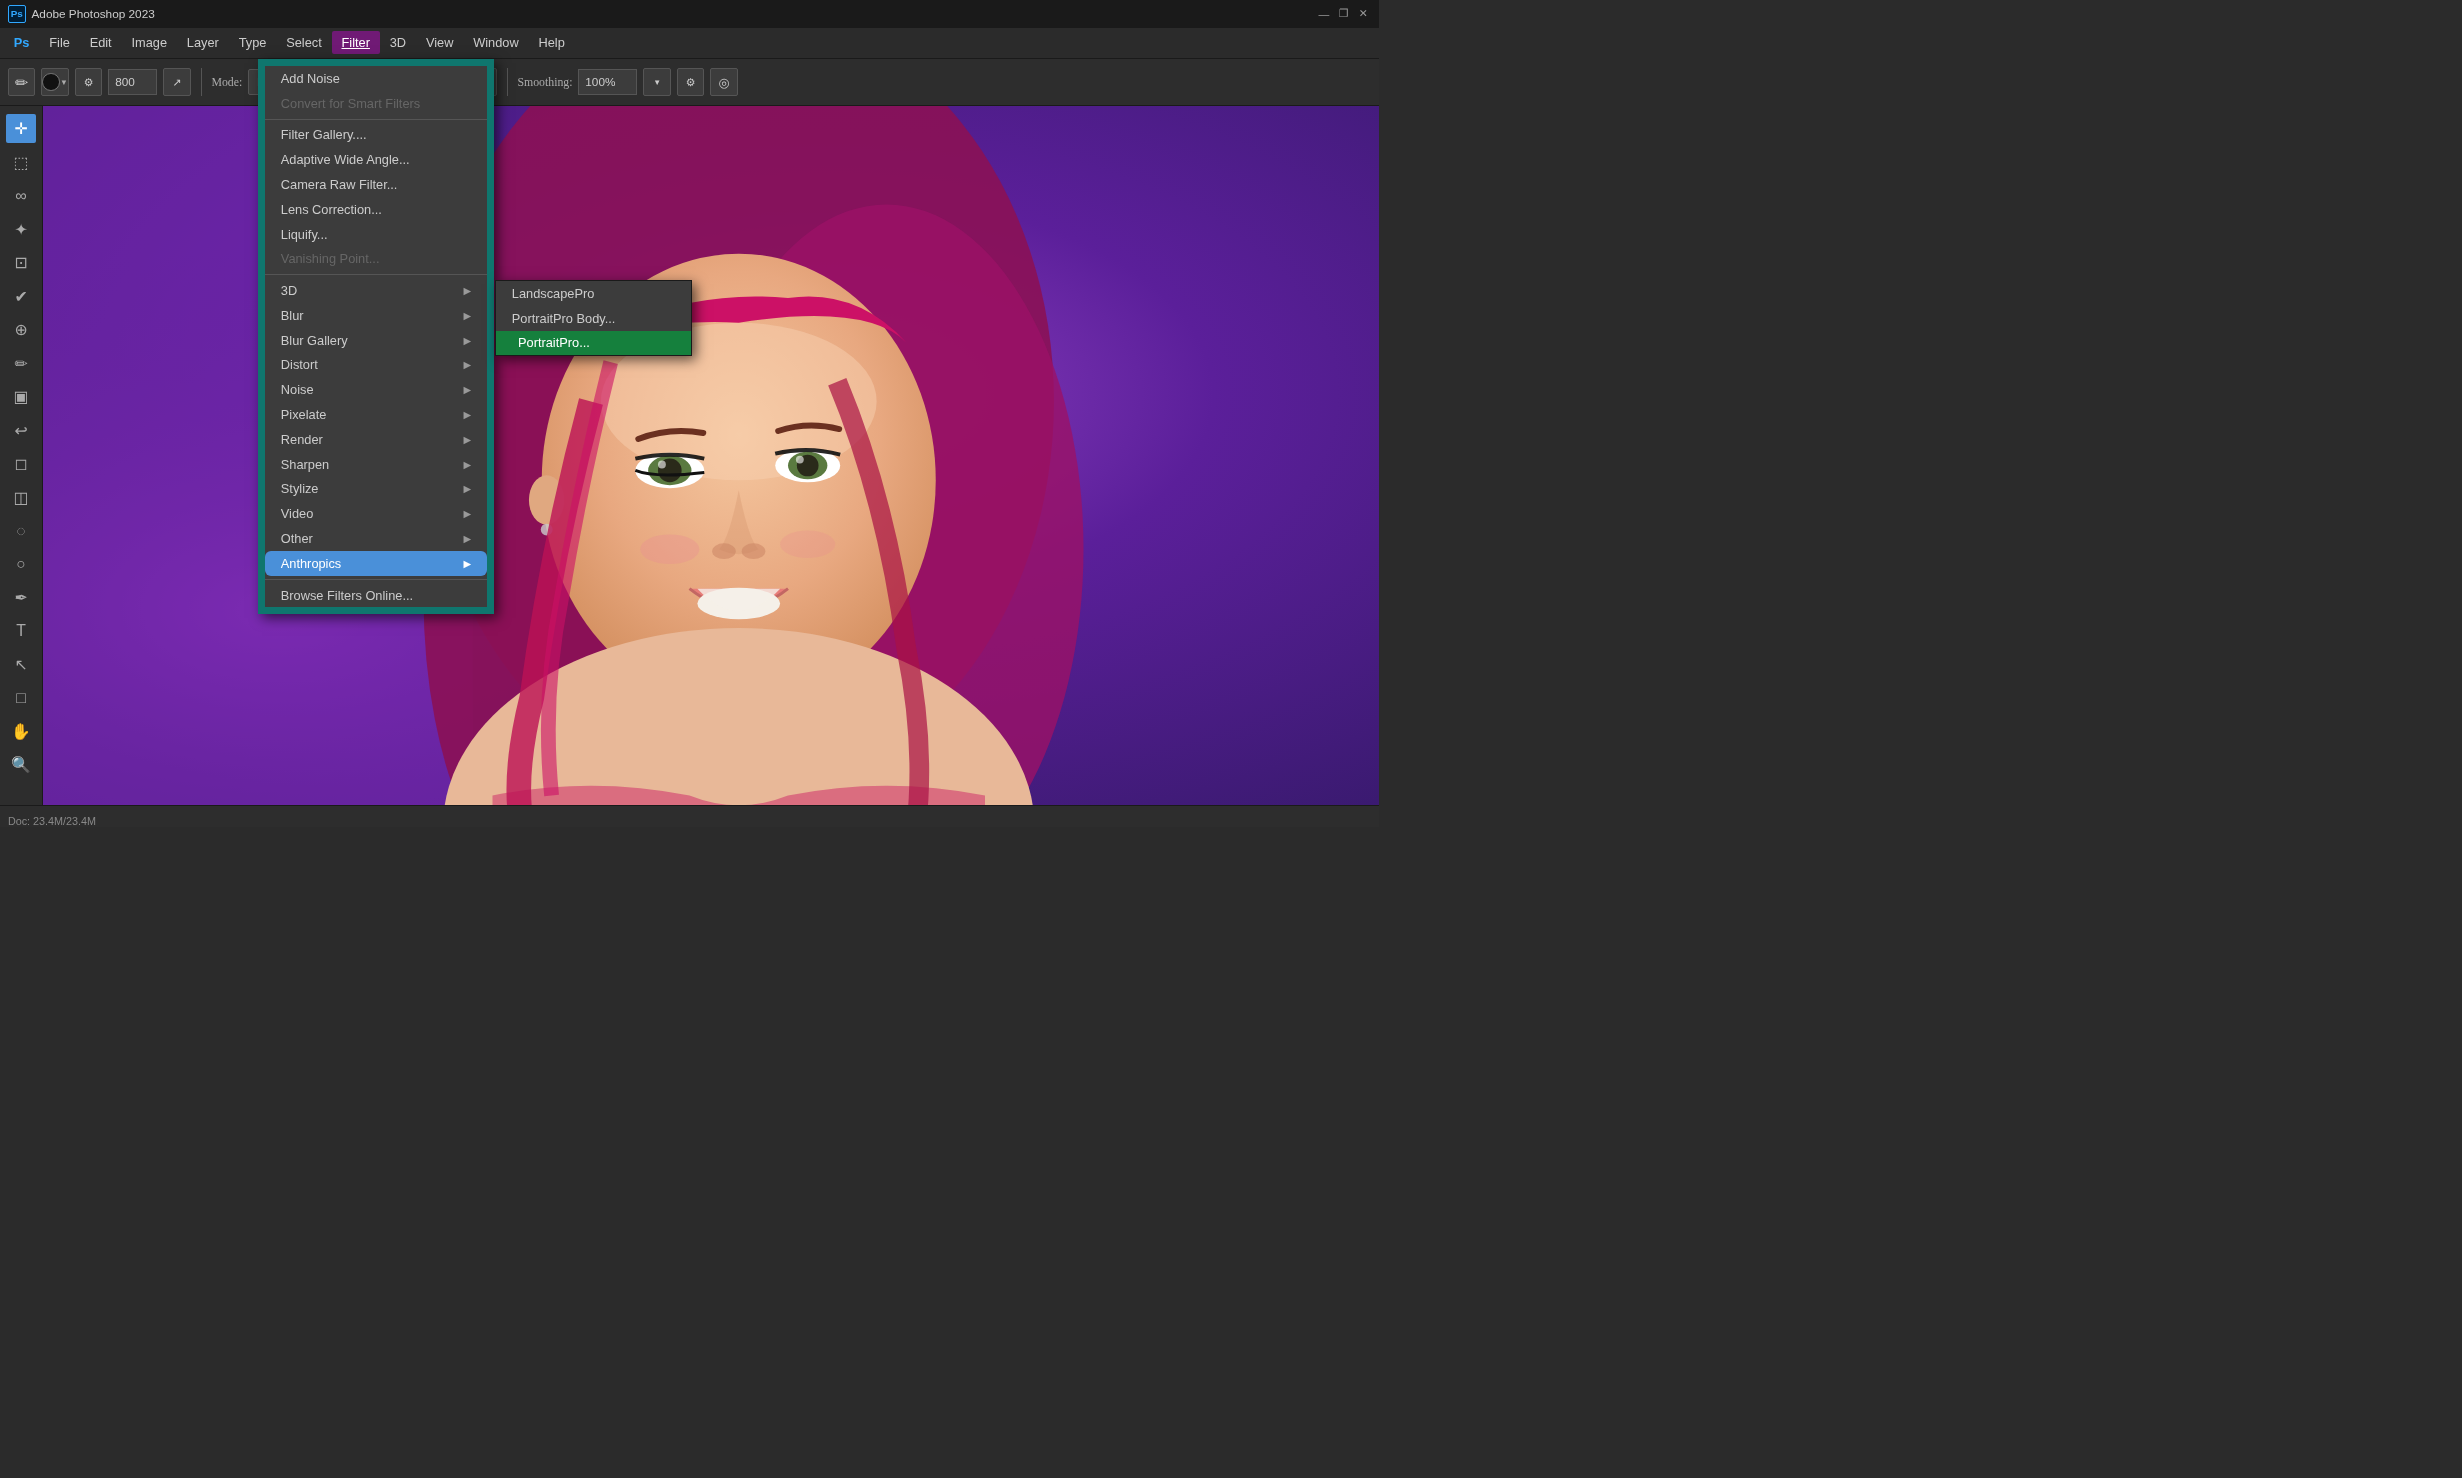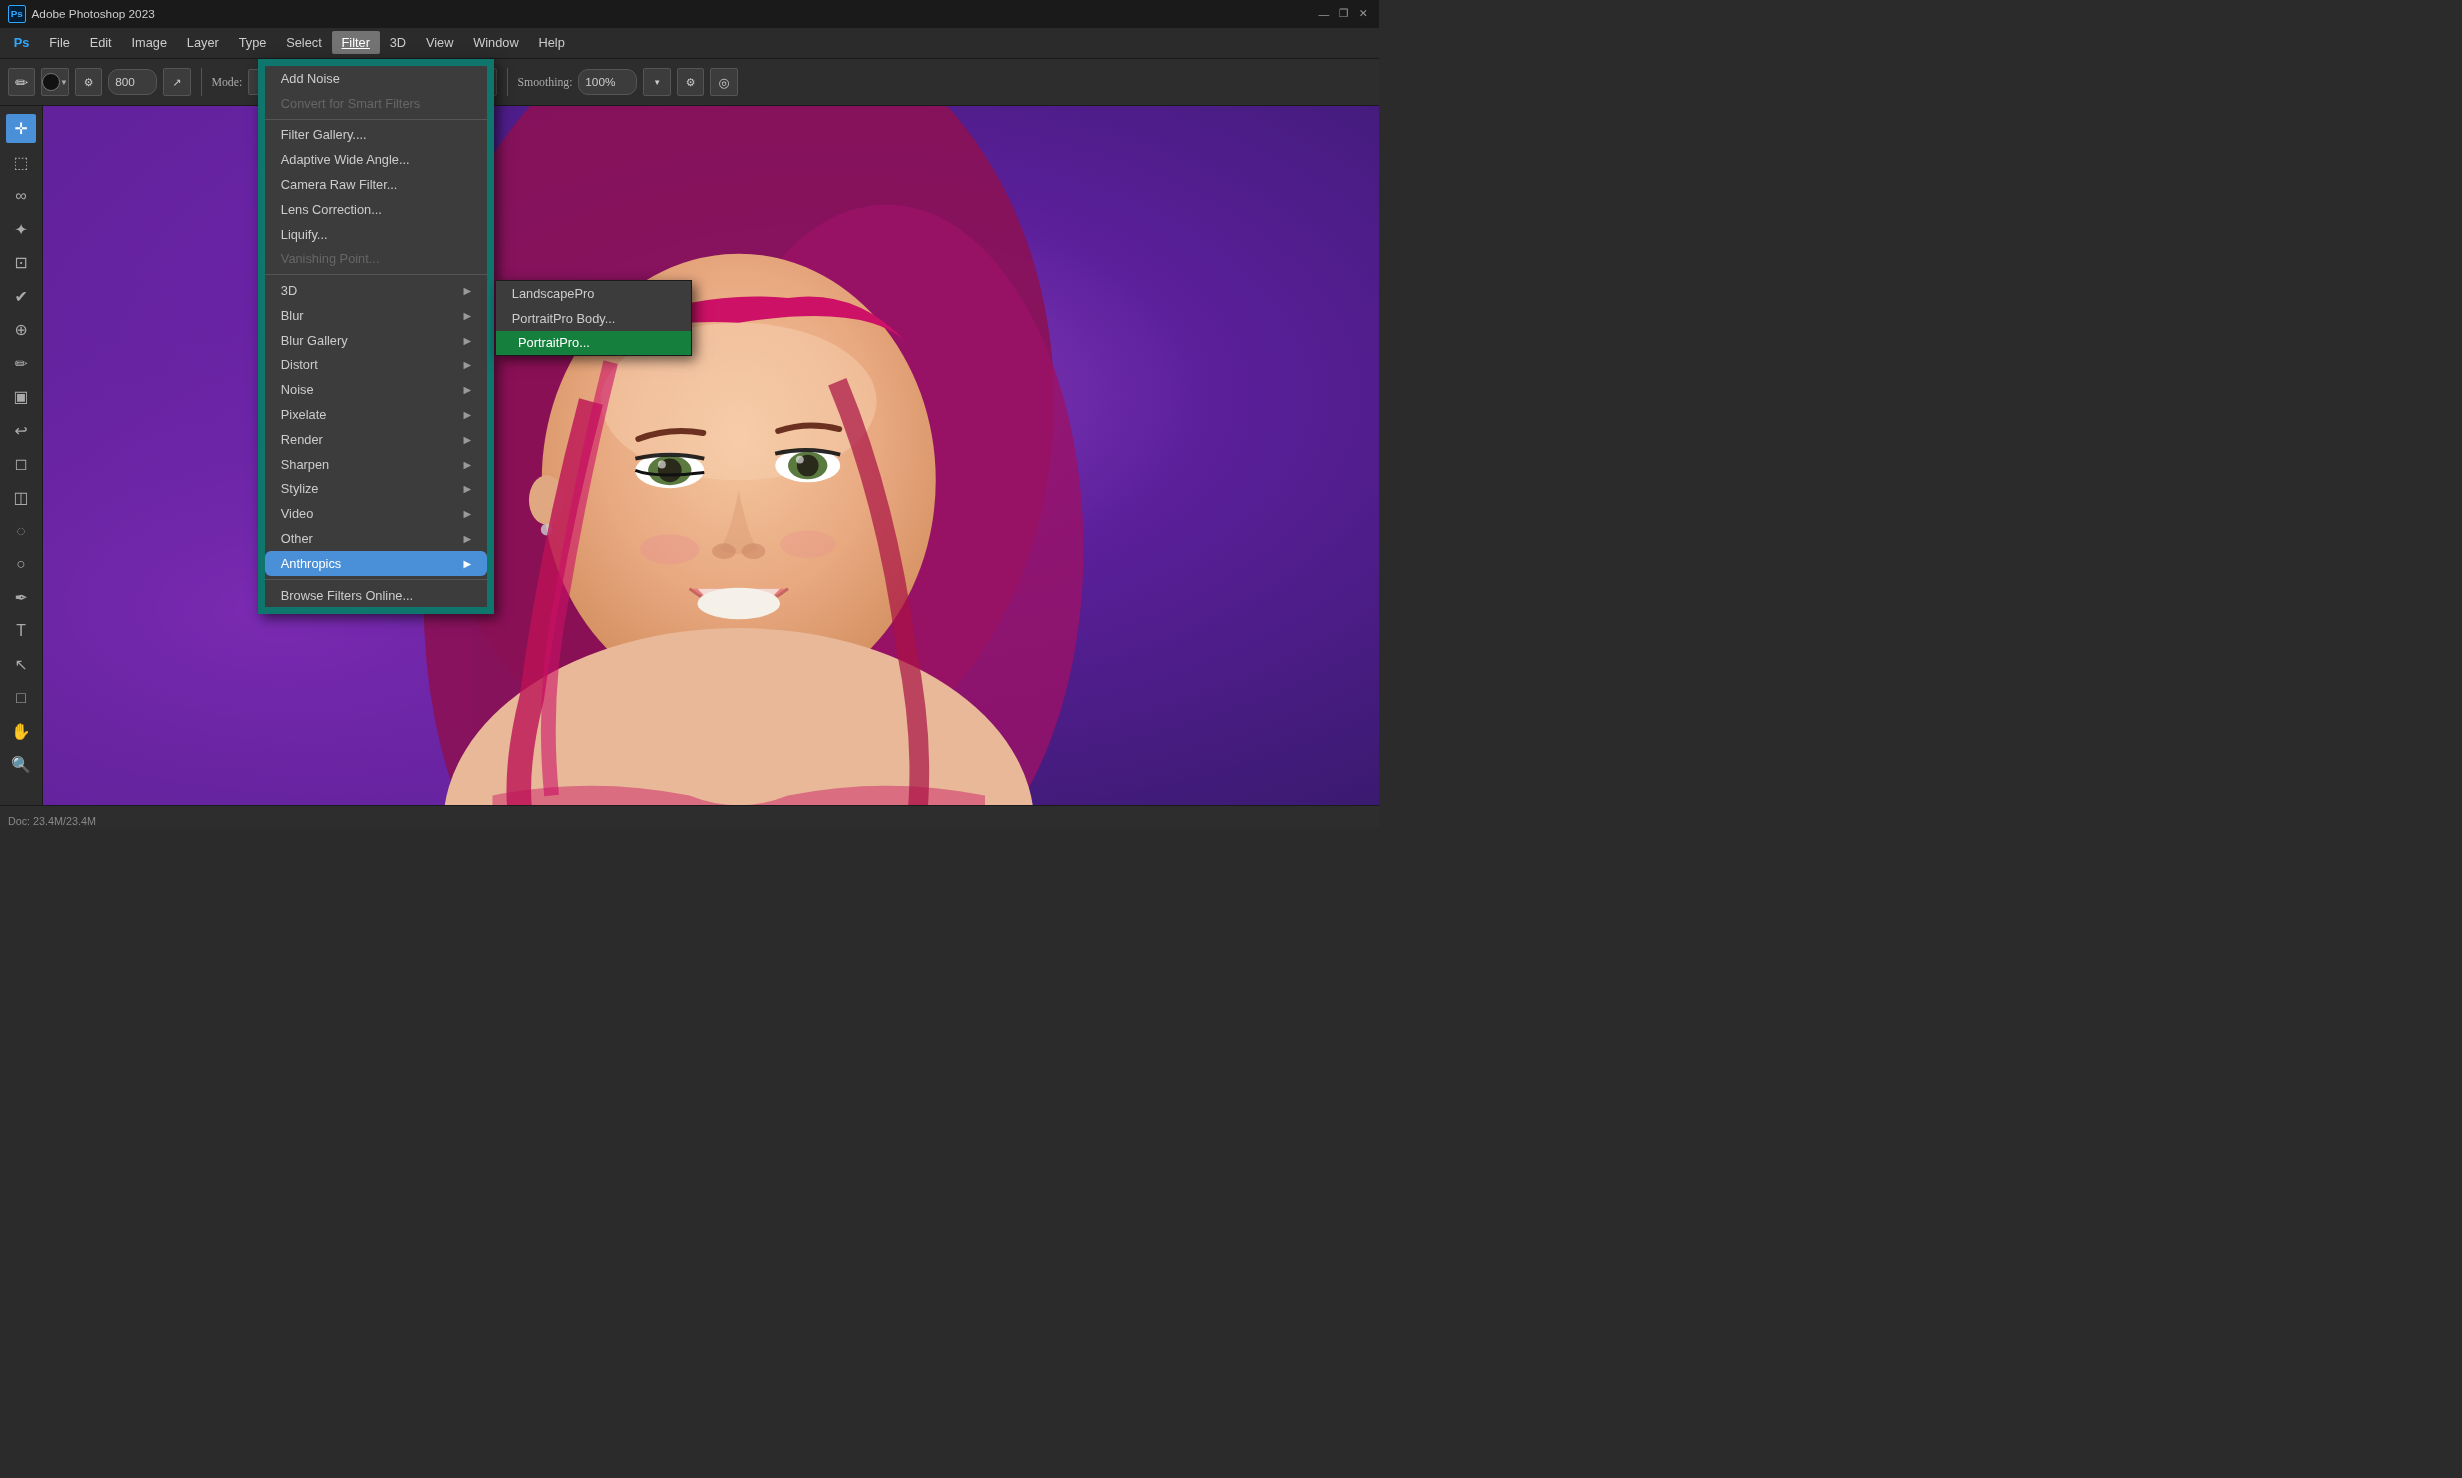--- a/index.html
+++ b/index.html
@@ -74,21 +74,21 @@
       z-index: 200;
     }
     .menu-item {
       padding: 3.9px 9.9px;
       cursor: pointer;
       border-radius: 2px;
       color: #ccc;
       font-size: 12.8px;
       white-space: nowrap;
     }
-    .menu-item.active { background: #737373; color: #fff; text-decoration: underline; }
+    .menu-item.active { background: #701a75; color: #fff; text-decoration: underline; }
 
     
     #toolbar {
       height: 47px;
       background: #2d2d2d;
       display: flex;
       align-items: center;
       padding: 0 7.9px;
       gap: 5.9px;
       border-bottom: 1px solid #1a1a1a;
@@ -116,21 +116,21 @@
     .toolbar-label {
       color: #aaa;
       font-size: 11.8px;
       font-family: Liberation Serif, serif;
     }
     .toolbar-input {
       background: #3c3c3c;
       border: 1px solid #555;
       color: #ccc;
       padding: 3px 5.9px;
-      border-radius: 10px;
+      border-radius: 0;
       font-size: 11.8px;
       width: 69px;
       height: 25.6px;
     }
     .toolbar-select {
       background: #3c3c3c;
       border: 1px solid #555;
       color: #ccc;
       padding: 3px 3.9px;
       border-radius: 2px;

